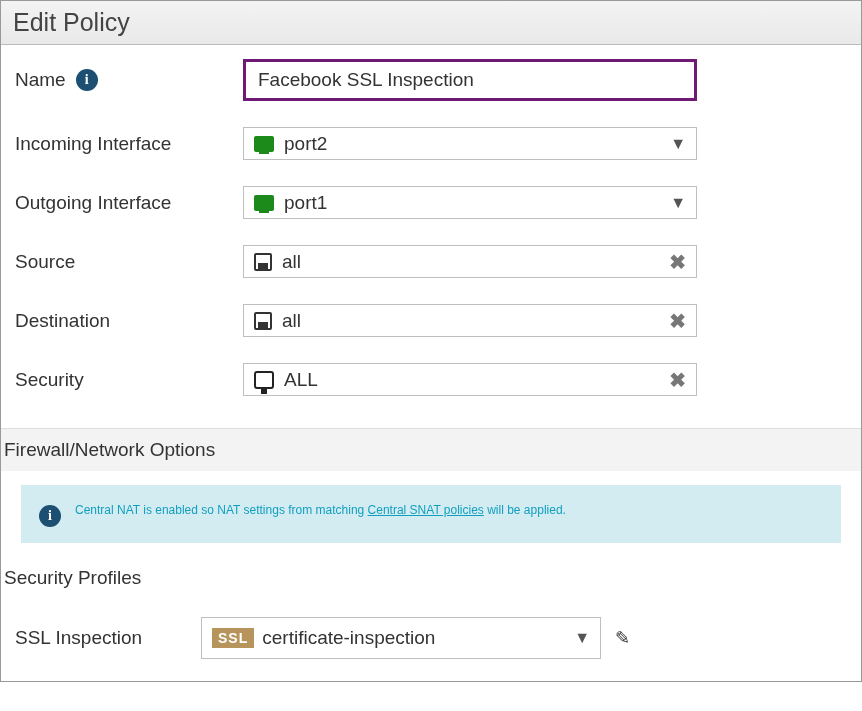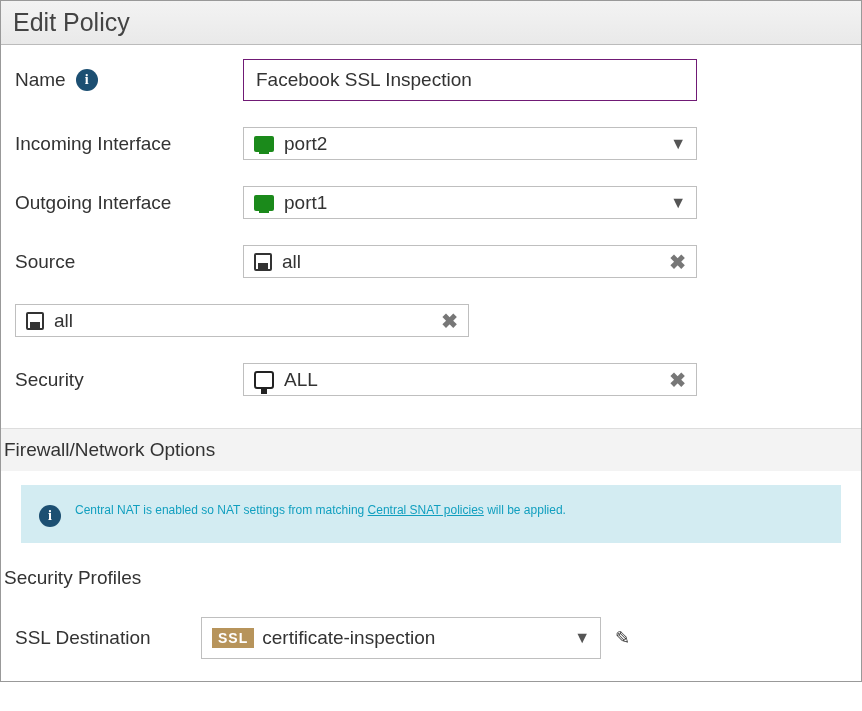--- a/index.html
+++ b/index.html
@@ -3,21 +3,21 @@
 <meta charset="utf-8">
 <style>
   * { box-sizing: border-box; margin: 0; padding: 0; }
   body { font-family: "Segoe UI", Arial, sans-serif; font-size: 19px; color: #333; background: #fff; }
   .panel { width: 862px; border: 1px solid #999; }
   .header { background: linear-gradient(#f3f3f3,#e9e9e9); border-bottom: 1px solid #bbb; padding: 7px 12px; color: #444; font-size: 25px; }
   .form { padding: 14px 14px 6px 14px; }
   .row { display: flex; align-items: center; margin-bottom: 26px; }
   .label { width: 228px; display: flex; align-items: center; color: #333; }
   .field { flex: 1; max-width: 454px; }
-  .text-input { width: 100%; height: 42px; border: 1px solid #701a75; padding: 0 12px; font-size: 19px; color: #333; }
+  .text-input { width: 100%; height: 42px; border: 3px solid #701a75; padding: 0 12px; font-size: 19px; color: #333; }
   .select {
     display: flex; align-items: center; width: 100%; height: 33px;
     border: 1px solid #bfbfbf; padding: 0 10px; background: #fff; cursor: pointer;
     position: relative;
   }
   .select .caret { margin-left: auto; color: #555; font-size: 16px; }
   .select .close { margin-left: auto; color: #777; font-size: 20px; font-weight: bold; }
   .port-icon {
     width: 20px; height: 16px; background: #1b8a1b; display:inline-flex; align-items:center; justify-content:center;
     margin-right: 10px; border-radius:2px; position:relative;
@@ -106,20 +106,23 @@
       <div class="field">
         <div class="select">
           <span class="addr-icon"></span>
           <span>all</span>
           <span class="close">✖</span>
         </div>
       </div>
     </div>
 
     <div class="row">
+      <div class="label">
+          <span>Destination</span>
+        </div>
       <div class="field">
         <div class="select">
           <span class="addr-icon"></span>
           <span>all</span>
           <span class="close">✖</span>
         </div>
       </div>
     </div>
 
     <div class="row">
@@ -146,21 +149,21 @@
     <div class="notice-text">
       <span>Central NAT is enabled so NAT settings from matching </span><a href="#">Central SNAT policies</a><span> will be applied.</span>
     </div>
   </div>
 
   <div class="section-title" style="background:#fff;border-top:none;">
     <span>Security Profiles</span>
   </div>
 
   <div class="ssl-row">
-    <div class="ssl-label"><span>SSL Destination</span></div>
+    <div class="ssl-label"><span>SSL Inspection</span></div>
     <div class="ssl-select">
       <span class="ssl-badge">SSL</span>
       <span>certificate-inspection</span>
       <span class="caret">▼</span>
     </div>
     <span class="pencil">✎</span>
   </div>
 
 </div>
 

